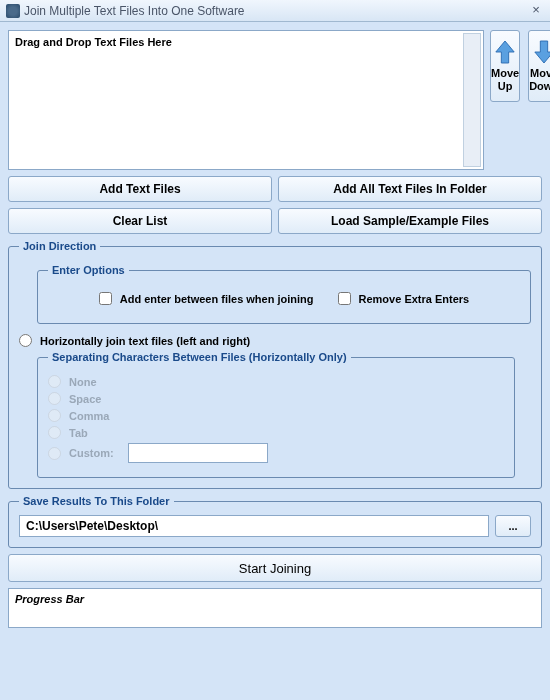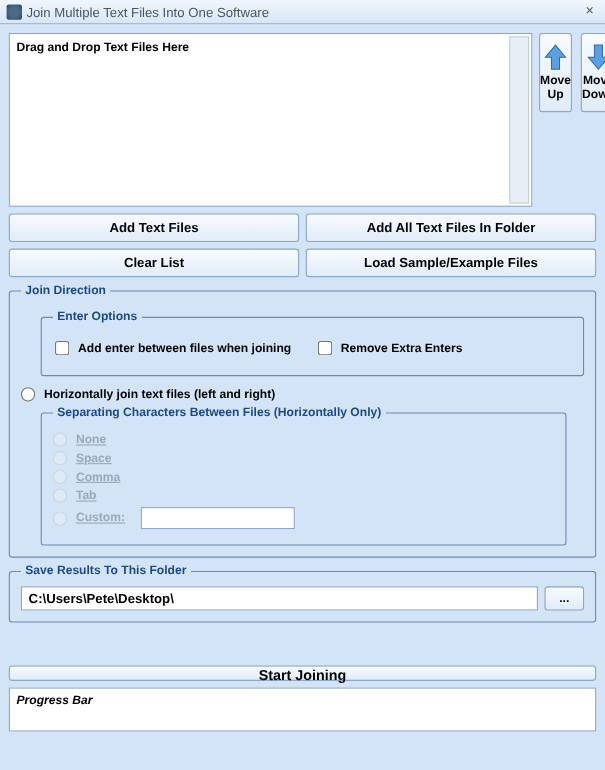--- a/index.html
+++ b/index.html
@@ -6,51 +6,51 @@
 body { background: #d4e4f7; width: 550px; height: 700px; overflow: hidden; }
 
 .titlebar { height: 22px; background: linear-gradient(to bottom, #f0f6fd, #d8e6f5); border-bottom: 1px solid #a0b8d0; display: flex; align-items: center; padding: 0 6px; color: #4a5568; }
 .titlebar-icon { width: 14px; height: 14px; margin-right: 4px; background: radial-gradient(circle, #4a6a8a 40%, #2a4a6a 100%); border-radius: 2px; }
 .titlebar-title { flex: 1; font-size: 12px; }
 .titlebar-close { width: 16px; height: 16px; font-size: 13px; color: #4a5568; text-align: center; line-height: 14px; cursor: pointer; border-radius: 2px; }
 
 .content { padding: 8px; display: flex; flex-direction: column; gap: 6px; }
 
 .top-row { display: flex; gap: 6px; }
-.file-list { flex: 1; height: 158px; background: #fff; border: 1px solid #8ba8c8; padding: 4px 6px; font-weight: bold; font-size: 12px; position: relative; }
+.file-list { flex: 1; height: 140px; background: #fff; border: 1px solid #8ba8c8; padding: 4px 6px; font-weight: bold; font-size: 12px; position: relative; }
 .file-list::after { content: ""; position: absolute; right: 2px; top: 2px; bottom: 2px; width: 16px; background: #e8eef6; border: 1px solid #c0d0e0; }
 
 .move-col { display: flex; gap: 8px; width: 52px; }
 .move-btn { height: 72px; background: linear-gradient(to bottom, #f8fbff, #e0ecf8); border: 1px solid #8ba8c8; border-radius: 3px; display: flex; flex-direction: column; align-items: center; justify-content: center; cursor: pointer; font-weight: bold; font-size: 11px; line-height: 1.2; }
 .move-btn svg { width: 22px; height: 26px; margin-bottom: 2px; }
 
 .btn-row { display: flex; gap: 6px; }
 .btn { flex: 1; height: 26px; background: linear-gradient(to bottom, #f8fbff, #e0ecf8); border: 1px solid #8ba8c8; border-radius: 3px; font-weight: bold; font-size: 12px; cursor: pointer; }
 
 fieldset { border: 1px solid #6a8ab0; border-radius: 3px; padding: 8px 10px 10px; }
 legend { color: #1a4a8a; font-weight: bold; padding: 0 4px; font-size: 11px; }
 
 .radio-row, .check-row { display: flex; align-items: center; gap: 6px; margin: 4px 0; font-weight: bold; }
 .radio-row input, .check-row input { margin-right: 2px; }
 .check-row label { font-weight: bold; }
-.disabled { color: #9aa8b8; text-decoration: underline; }
+.disabled { color: #9aa8b8; }
 
 .enter-options { margin: 4px 0 10px 18px; }
-.enter-options .checks { display: flex; gap: 24px; padding: 4px 2px; }
+.enter-options .checks { display: flex; gap: 24px; padding: 4px 2px; justify-content: center; }
 
 .sep-options { margin: 4px 16px 0 18px; }
 .sep-options .radio-row { font-weight: bold; color: #9aa8b8; }
 .sep-options input[type=radio] { opacity: 0.5; }
 .custom-input { width: 140px; height: 20px; border: 1px solid #8ba8c8; background: #fff; margin-left: 8px; }
 
 .save-row { display: flex; gap: 6px; align-items: center; }
 .path-input { flex: 1; height: 22px; border: 1px solid #8ba8c8; background: #fff; padding: 0 6px; font-weight: bold; font-size: 12px; }
 .browse-btn { width: 36px; height: 22px; background: linear-gradient(to bottom, #f8fbff, #e0ecf8); border: 1px solid #8ba8c8; border-radius: 3px; font-weight: bold; cursor: pointer; }
 
-.start-btn { width: 100%; height: 14px; background: linear-gradient(to bottom, #f8fbff, #e0ecf8); border: 1px solid #8ba8c8; border-radius: 3px; font-weight: bold; font-size: 13px; cursor: pointer; margin-top: 33px; }
+.start-btn { width: 100%; height: 28px; background: linear-gradient(to bottom, #f8fbff, #e0ecf8); border: 1px solid #8ba8c8; border-radius: 3px; font-weight: normal; font-size: 13px; cursor: pointer; }
 
 .progress { height: 40px; background: #fff; border: 1px solid #8ba8c8; padding: 3px 6px; font-weight: bold; font-size: 12px; font-style: italic; }
 </style>
 </head>
 <body>
 
 <div class="titlebar">
   <div class="titlebar-icon"></div>
   <div class="titlebar-title">Join Multiple Text Files Into One Software</div>
   <div class="titlebar-close">×</div>

